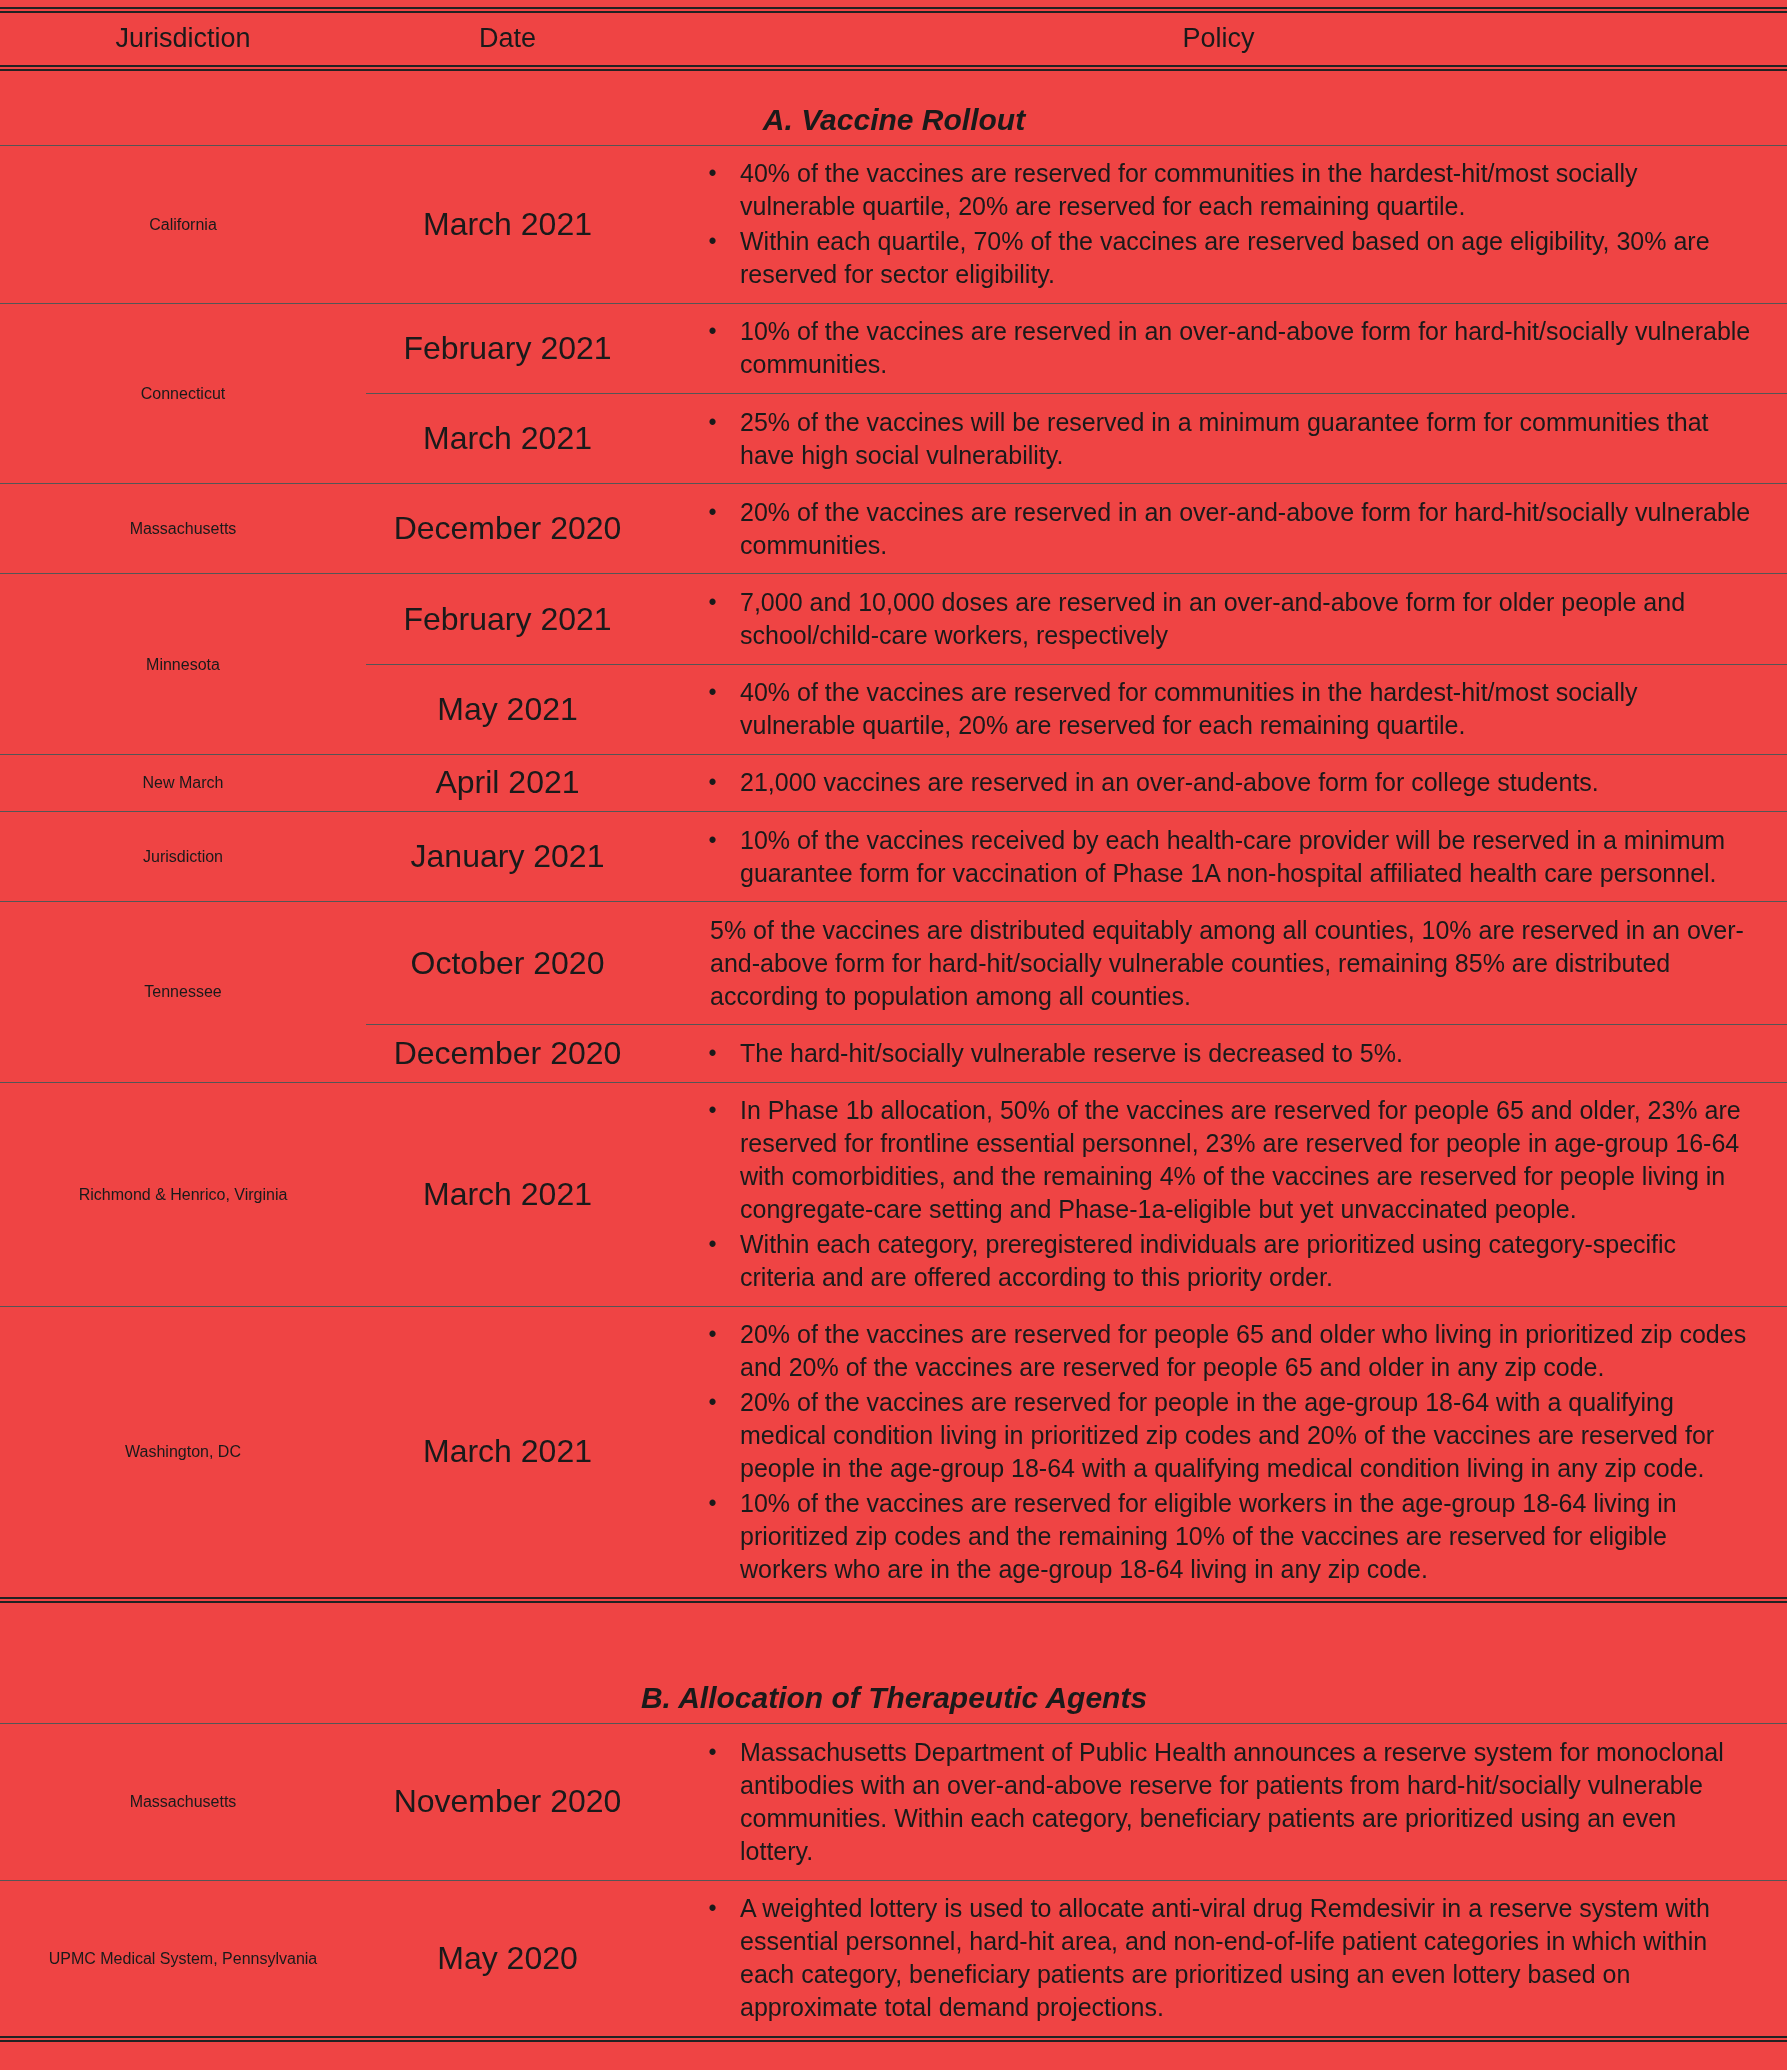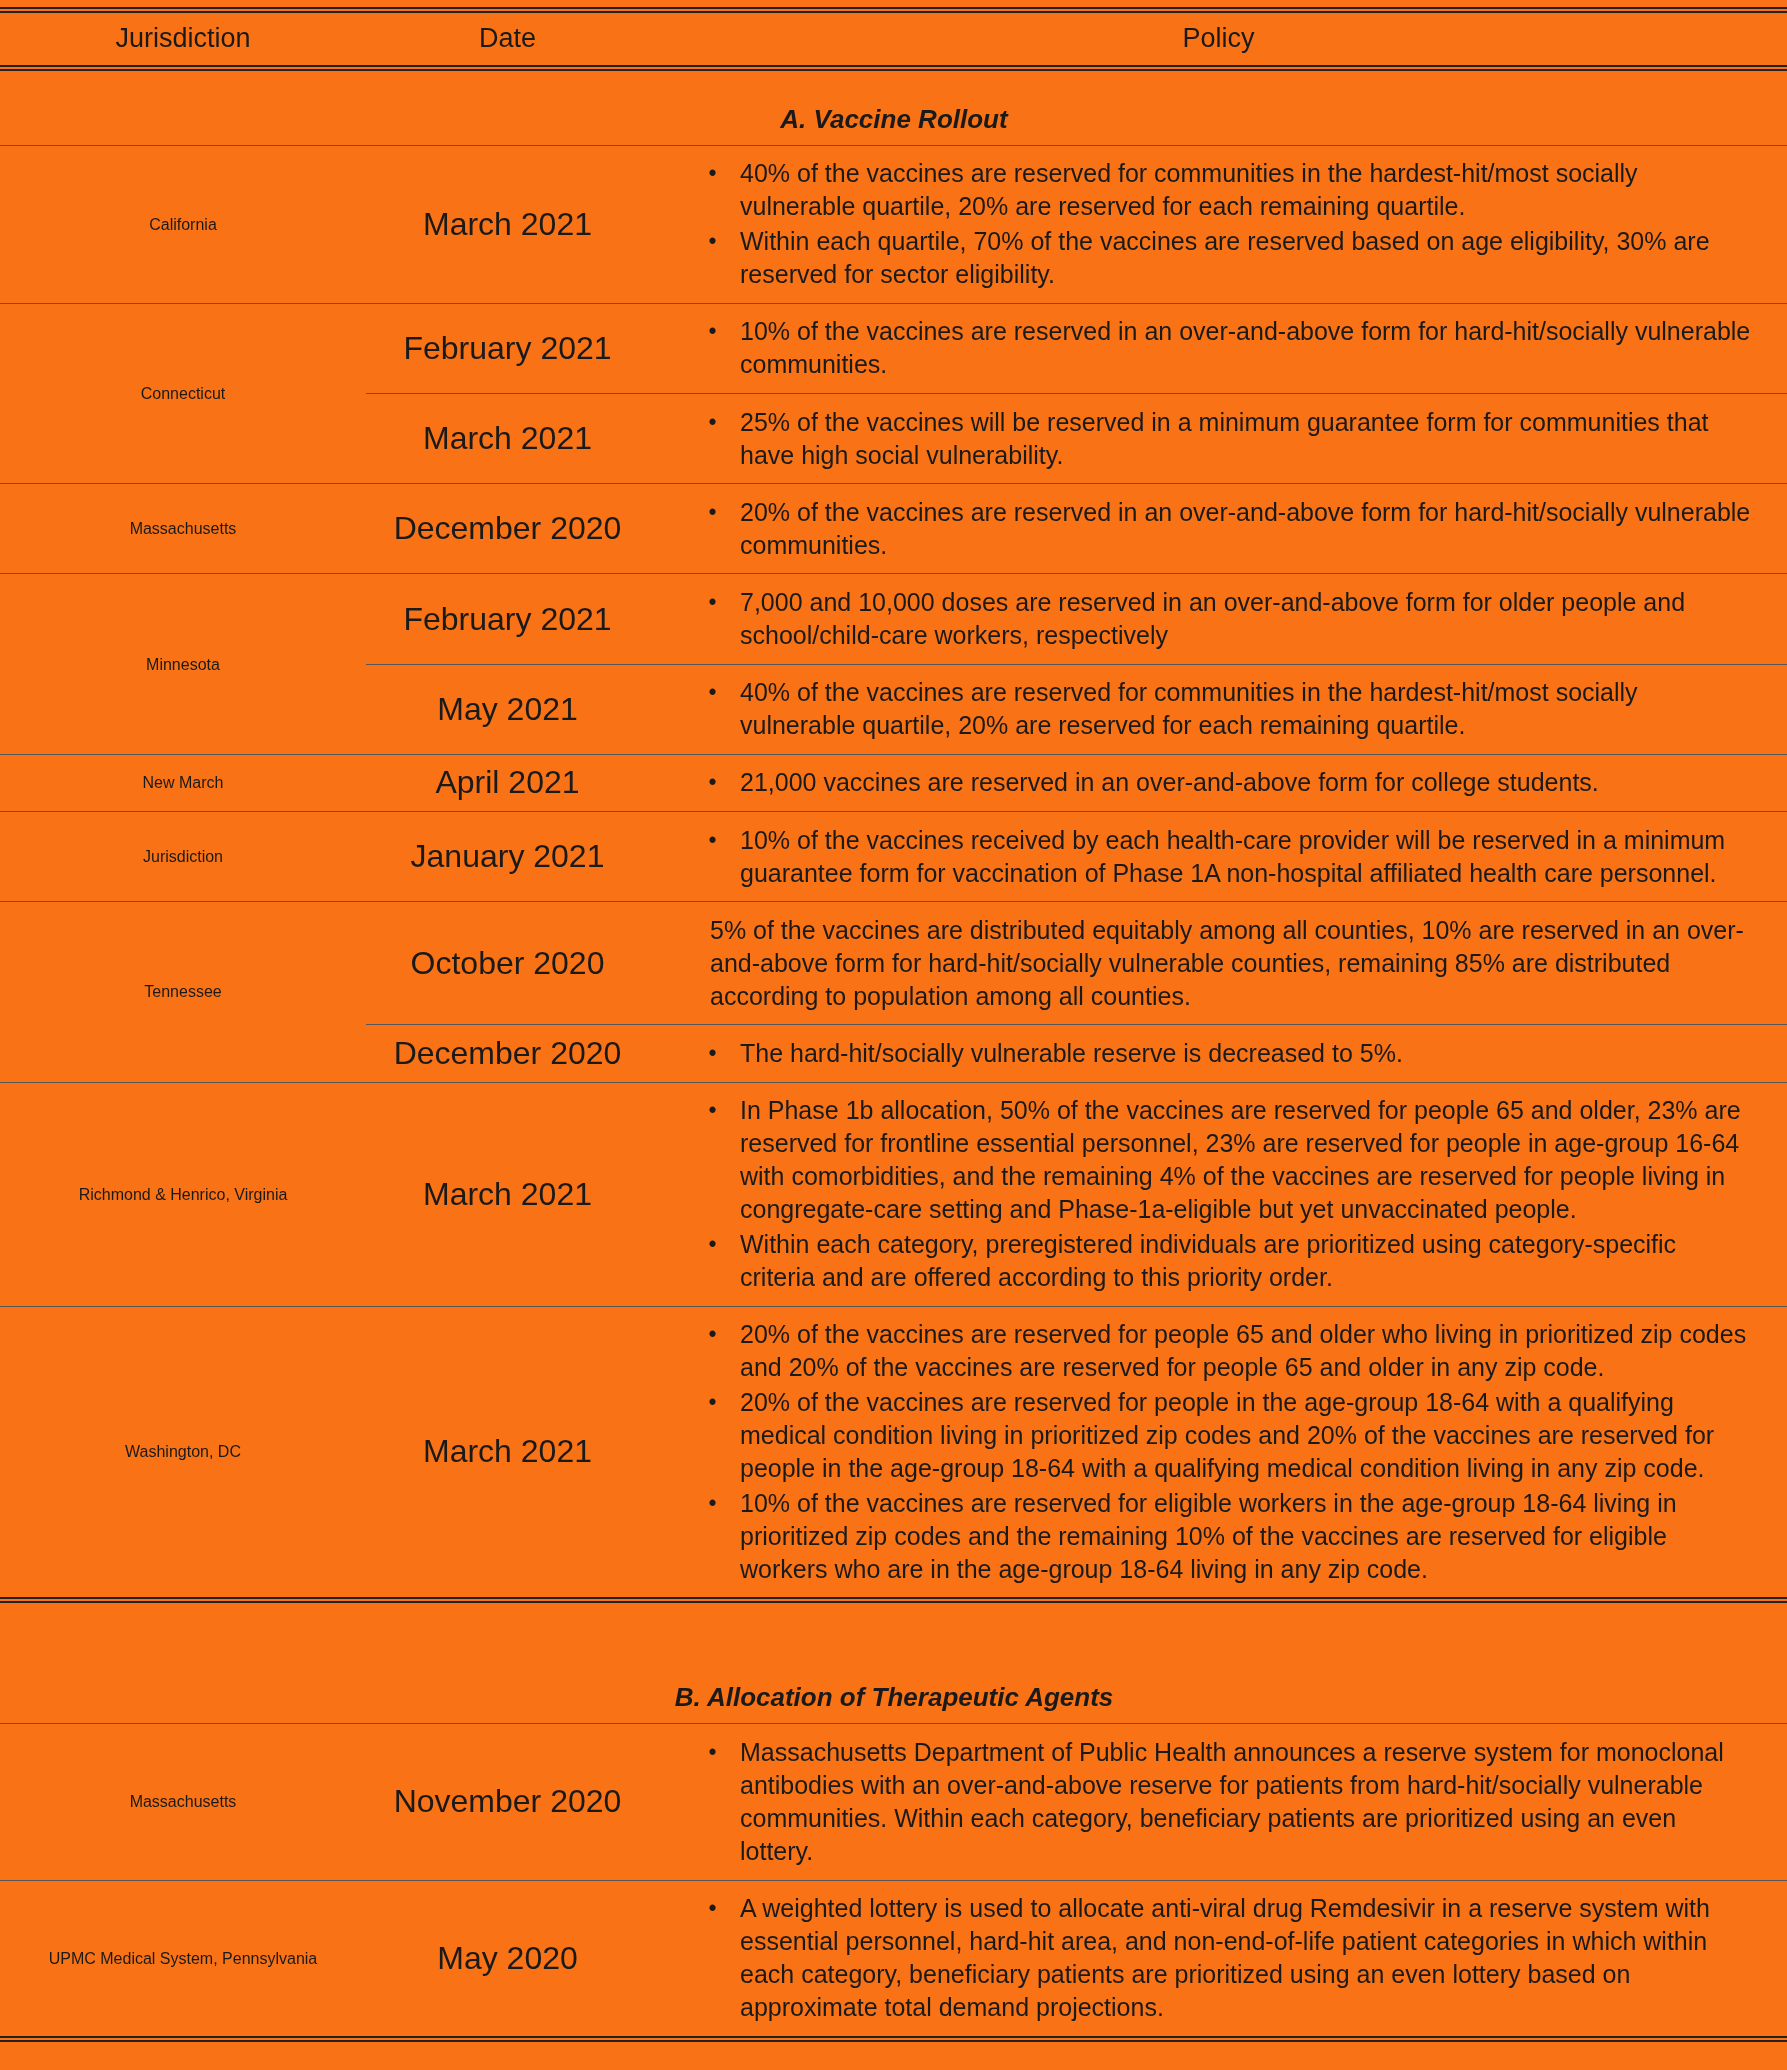--- a/index.html
+++ b/index.html
@@ -6,21 +6,21 @@
   html, body { margin: 0; padding: 0; background: #ffffff; }
   body {
     width: 1788px;
     font-family: "Liberation Sans", sans-serif;
     color: #1a1a1a;
     -webkit-font-smoothing: antialiased;
   }
   .page {
     width: 1788px;
     min-height: 2071px;
-    background: #f97316;
+    background: #ef4444;
     padding-top: 7.1px;
   }
   table.policy-table {
     width: 100%;
     border-collapse: collapse;
     border-top: 6.2px double #222222;
   }
   col.c-jur { width: 366px; }
   col.c-date { width: 283px; }
   col.c-pol { width: auto; }
@@ -66,21 +66,21 @@
 
   tr.section-title-row td {
     padding: 32px 0 9px 0;
     border-bottom: 1.8px solid #555555;
   }
   tr.section-title-row.section-gap td { padding-top: 78px; }
   .section-title {
     text-align: center;
     font-weight: 700;
     font-style: italic;
-    font-size: 26px;
+    font-size: 30px;
     line-height: 33px;
   }
 
   .bullet-item { display: flex; align-items: flex-start; margin: 1.8px 0; }
   .bullet-item .dot {
     flex: 0 0 55px;
     text-align: center;
     font-size: 23px;
     line-height: 33px;
   }

